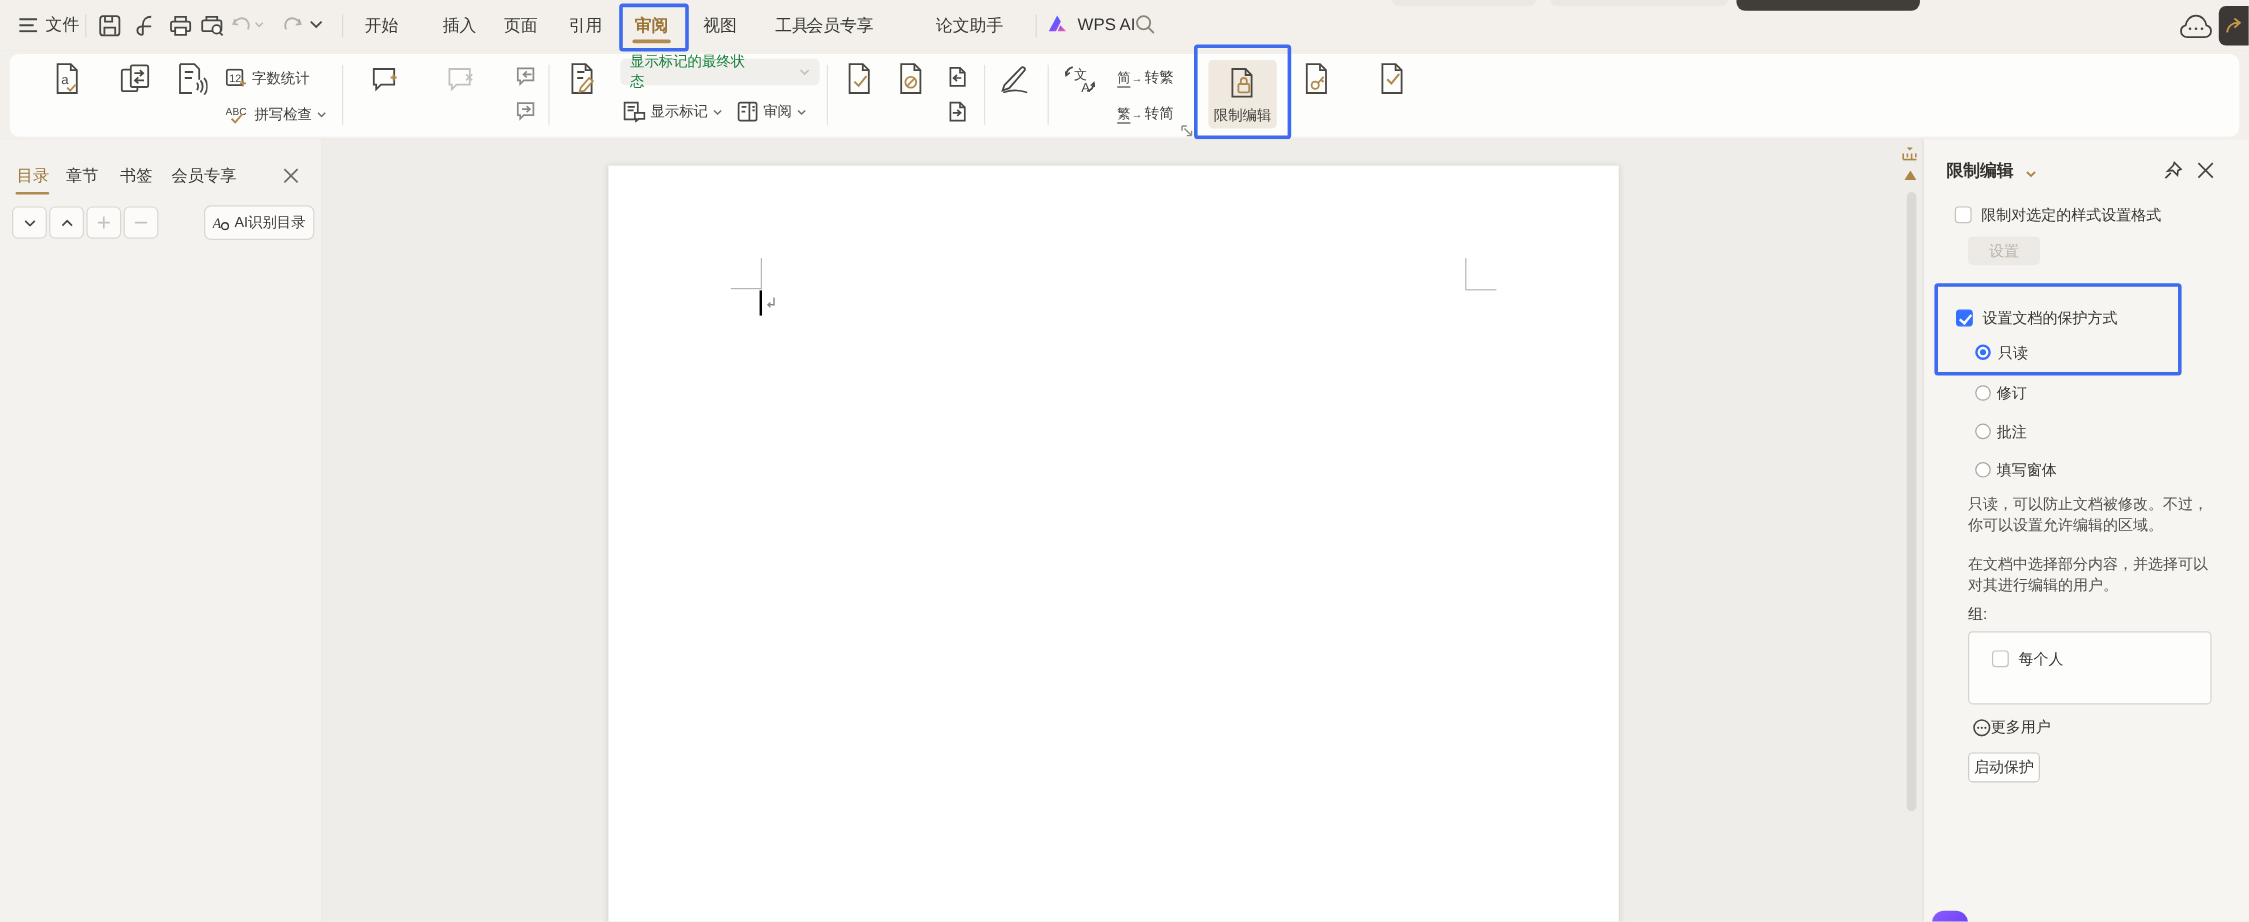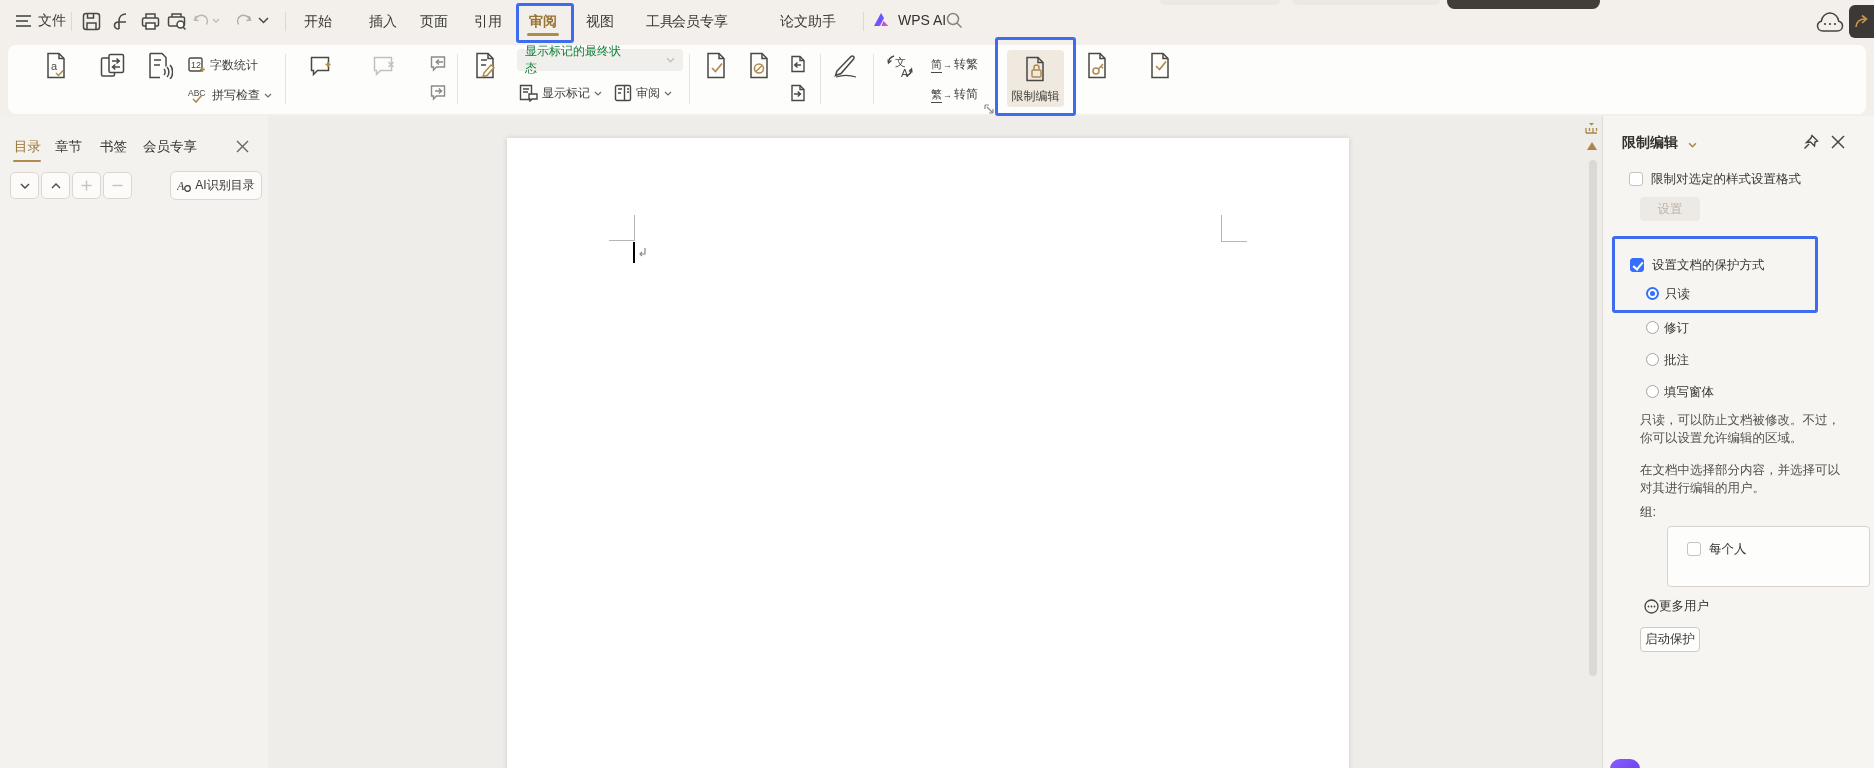--- a/index.html
+++ b/index.html
@@ -47,21 +47,21 @@
   .ppara{position:absolute;width:208px;font-size:12.5px;line-height:1.45;color:#53504a;}
   .cbx{position:absolute;width:14px;height:14px;border:1px solid #c7c3bc;border-radius:3px;background:#fff;box-sizing:border-box;}
   .cbx.checked{background:#3370ff;border-color:#3370ff;}
   .cbx.checked::after{content:"";position:absolute;left:4px;top:1px;width:4px;height:8px;border:solid #fff;border-width:0 2px 2px 0;transform:rotate(40deg);}
   .radio{position:absolute;width:13px;height:13px;border:1.5px solid #a9a49d;border-radius:50%;background:#fff;box-sizing:border-box;}
   .radio.sel{border:2px solid #3370ff;}
   .radio.sel::after{content:"";position:absolute;left:2px;top:2px;width:5px;height:5px;border-radius:50%;background:#3370ff;}
   .pbtn{position:absolute;border-radius:4px;font-size:12.5px;display:flex;align-items:center;justify-content:center;}
   .pbtn.disabled{background:#edeae5;color:#b9b4ac;}
   .pbtn.normal{background:#fdfdfb;color:#383632;border:1px solid #cfcbc4;}
-  .groupbox{position:absolute;background:#fdfdfb;border:1px solid #d8d4cd;border-radius:4px;margin-left:27px;}
+  .groupbox{position:absolute;background:#fdfdfb;border:1px solid #d8d4cd;border-radius:4px;}
   .chevs{flex:0 0 auto;}
 </style>
 </head>
 <body>
 
 <div id="stage">
 
   <div class="abs topbar">
 
     <div class="abs" style="left:1160px;top:0;width:120px;height:5px;background:#ece8e1;border-radius:0 0 6px 6px;"></div>

